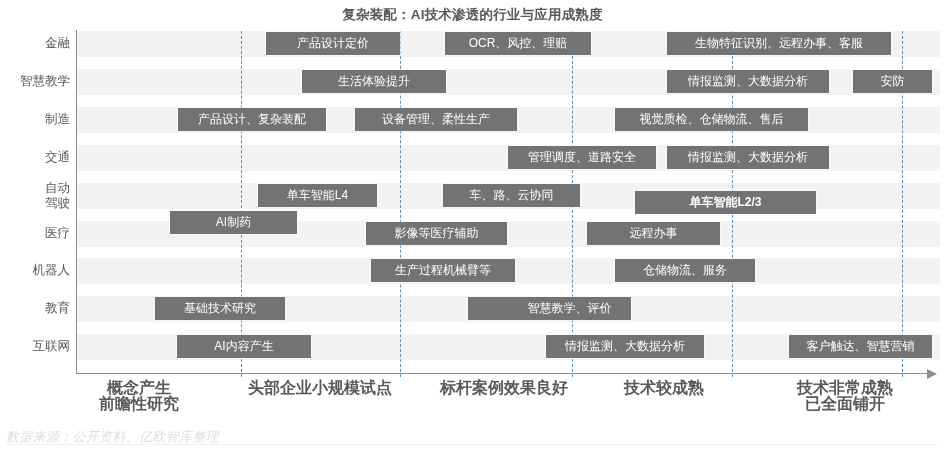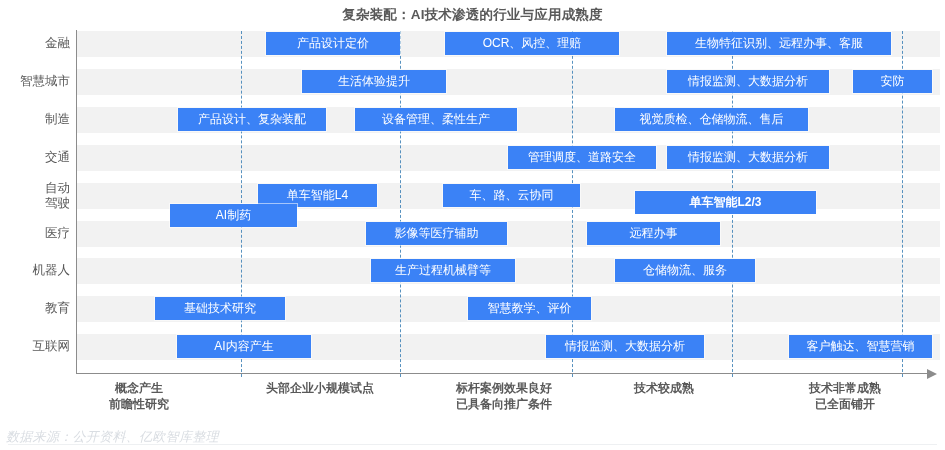--- a/index.html
+++ b/index.html
@@ -39,30 +39,30 @@
   }
 
   
   .row-label{
     position:absolute;left:0;width:70px;text-align:right;
     font-size:12.5px;color:#595959;line-height:15px;
   }
 
   
   .bar{
-    position:absolute;height:23px;background:#3b82f6;
+    position:absolute;height:23px;background:#737373;
     display:flex;align-items:center;justify-content:center;
     color:#ffffff;font-size:12px;white-space:nowrap;
     box-shadow:0 0 0 1px rgba(255,255,255,.55);
   }
 
   
   .xcat{
     position:absolute;top:380px;text-align:center;
-    font-size:12px;line-height:16px;color:#595959;font-weight:bold;
+    font-size:16px;line-height:16px;color:#595959;font-weight:bold;
   }
 
   .source{
     position:absolute;left:6px;top:428px;font-size:13px;font-style:italic;
     color:#d9dde2;letter-spacing:.3px;
   }
   .footrule{
     position:absolute;left:8px;top:444px;width:929px;height:1px;background:#eef0f2;
   }
 </style>
@@ -90,69 +90,68 @@
 
   <div id="gridlines">
       <div class="gridline" style="left: 241px;"></div>
       <div class="gridline" style="left: 400px;"></div>
       <div class="gridline" style="left: 572px;"></div>
       <div class="gridline" style="left: 732px;"></div>
       <div class="gridline" style="left: 902px;"></div>
     </div>
   <div id="row-labels">
       <div class="row-label" style="top: 36px;">金融</div>
-      <div class="row-label" style="top: 73.9px;">智慧城市</div>
+      <div class="row-label" style="top: 73.9px;">智慧教学</div>
       <div class="row-label" style="top: 111.8px;">制造</div>
       <div class="row-label" style="top: 149.7px;">交通</div>
       <div class="row-label" style="top: 180.6px;">
         <div>自动</div>
         <div>驾驶</div>
       </div>
       <div class="row-label" style="top: 225.5px;">医疗</div>
       <div class="row-label" style="top: 263.4px;">机器人</div>
       <div class="row-label" style="top: 301.3px;">教育</div>
       <div class="row-label" style="top: 339.2px;">互联网</div>
     </div>
   <div id="bars-layer">
       <div class="bar" style="left: 266px; width: 134px; top: 32px;">产品设计定价</div>
-      <div class="bar" style="left: 445px; width: 174px; top: 32px;">OCR、风控、理赔</div>
+      <div class="bar" style="left: 445px; width: 146px; top: 32px;">OCR、风控、理赔</div>
       <div class="bar" style="left: 667px; width: 224px; top: 32px;">生物特征识别、远程办事、客服</div>
       <div class="bar" style="left: 302px; width: 144px; top: 69.9px;">生活体验提升</div>
       <div class="bar" style="left: 667px; width: 162px; top: 69.9px;">情报监测、大数据分析</div>
       <div class="bar" style="left: 853px; width: 79px; top: 69.9px;">安防</div>
       <div class="bar" style="left: 178px; width: 148px; top: 107.8px;">产品设计、复杂装配</div>
       <div class="bar" style="left: 355px; width: 162px; top: 107.8px;">设备管理、柔性生产</div>
       <div class="bar" style="left: 615px; width: 193px; top: 107.8px;">视觉质检、仓储物流、售后</div>
       <div class="bar" style="left: 508px; width: 148px; top: 145.7px;">管理调度、道路安全</div>
       <div class="bar" style="left: 667px; width: 162px; top: 145.7px;">情报监测、大数据分析</div>
       <div class="bar" style="left: 258px; width: 119px; top: 183.6px;">单车智能L4</div>
       <div class="bar" style="left: 443px; width: 137px; top: 183.6px;">车、路、云协同</div>
       <div class="bar" style="left: 635px; width: 181px; top: 191px; font-weight: bold;">单车智能L2/3</div>
-      <div class="bar" style="left: 170px; width: 127px; top: 204px;">AI制药</div>
+      <div class="bar" style="left: 170px; width: 127px; top: 211px;">AI制药</div>
       <div class="bar" style="left: 366px; width: 141px; top: 221.5px;">影像等医疗辅助</div>
       <div class="bar" style="left: 587px; width: 133px; top: 221.5px;">远程办事</div>
       <div class="bar" style="left: 371px; width: 144px; top: 259.4px;">生产过程机械臂等</div>
       <div class="bar" style="left: 615px; width: 140px; top: 259.4px;">仓储物流、服务</div>
       <div class="bar" style="left: 155px; width: 130px; top: 297.3px;">基础技术研究</div>
-      <div class="bar" style="left: 468px; width: 123px; top: 297.3px;">智慧教学、评价</div>
+      <div class="bar" style="left: 468px; width: 123px; top: 297.3px; padding-left: 40px;">智慧教学、评价</div>
       <div class="bar" style="left: 177px; width: 134px; top: 335.2px;">AI内容产生</div>
       <div class="bar" style="left: 546px; width: 158px; top: 335.2px;">情报监测、大数据分析</div>
       <div class="bar" style="left: 789px; width: 143px; top: 335.2px; text-align: right;">客户触达、智慧营销</div>
     </div>
   <div id="xcats">
       <div class="xcat" style="left: 49px; width: 180px;">
         <div>概念产生</div>
         <div>前瞻性研究</div>
       </div>
       <div class="xcat" style="left: 230px; width: 180px;">
         <div>头部企业小规模试点</div>
       </div>
       <div class="xcat" style="left: 414px; width: 180px;">
         <div>标杆案例效果良好</div>
-        <div>已具备向推广条件</div>
       </div>
       <div class="xcat" style="left: 574px; width: 180px;">
         <div>技术较成熟</div>
       </div>
       <div class="xcat" style="left: 755px; width: 180px;">
         <div>技术非常成熟</div>
         <div>已全面铺开</div>
       </div>
     </div>
 

